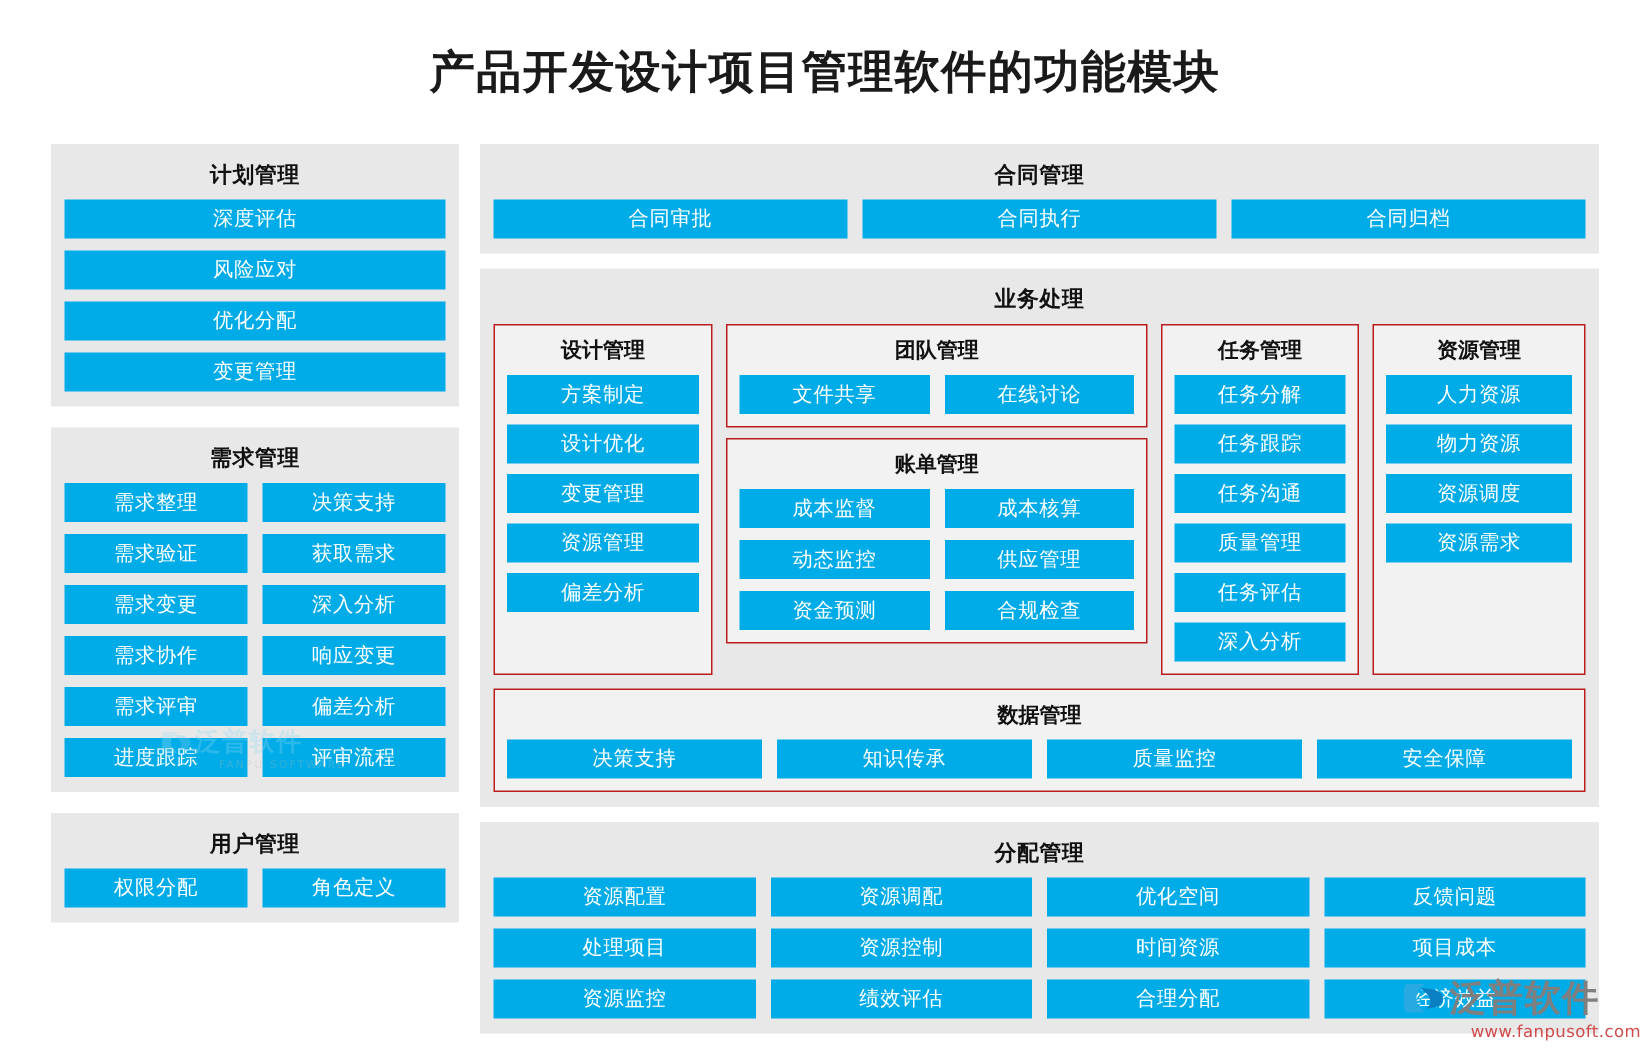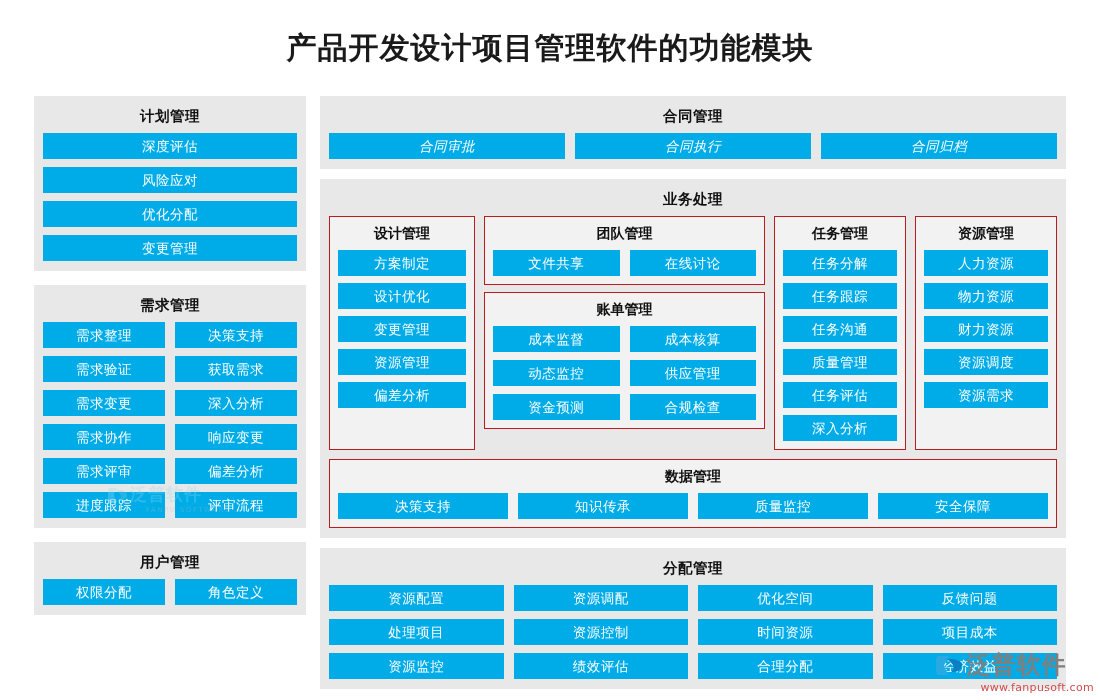--- a/index.html
+++ b/index.html
@@ -55,21 +55,21 @@
     text-align: center;
     line-height: 26px;
     height: 26px;
     white-space: nowrap;
     overflow: hidden;
     letter-spacing: .5px;
   }
   .grid { display: grid; gap: 8px 10px; }
   .g1 { grid-template-columns: 1fr; }
   .g2 { grid-template-columns: 1fr 1fr; }
-  .g3 { grid-template-columns: 1fr 1fr 1fr; font-style: italic; }
+  .g3 { grid-template-columns: 1fr 1fr 1fr; }
   .g4 { grid-template-columns: 1fr 1fr 1fr 1fr; }
 
   
   .card {
     background: #f2f2f2;
     border: 1px solid #b91c1c;
     padding: 6px 8px 8px 8px;
   }
   .card-title {
     text-align: center;
@@ -204,21 +204,20 @@
             <div class="chip">任务沟通</div>
             <div class="chip">质量管理</div>
             <div class="chip">任务评估</div>
             <div class="chip">深入分析</div>
           </div>
 
           <div class="card biz-res">
             <div class="card-title">资源管理</div>
             <div class="chip">人力资源</div>
             <div class="chip">物力资源</div>
-            <div class="chip">财力资源</div>
             <div class="chip">资源调度</div>
             <div class="chip">资源需求</div>
           </div>
         </div>
 
         <div class="card section-gap">
           <div class="card-title">数据管理</div>
           <div class="grid g4">
             <div class="chip">决策支持</div>
             <div class="chip">知识传承</div>

